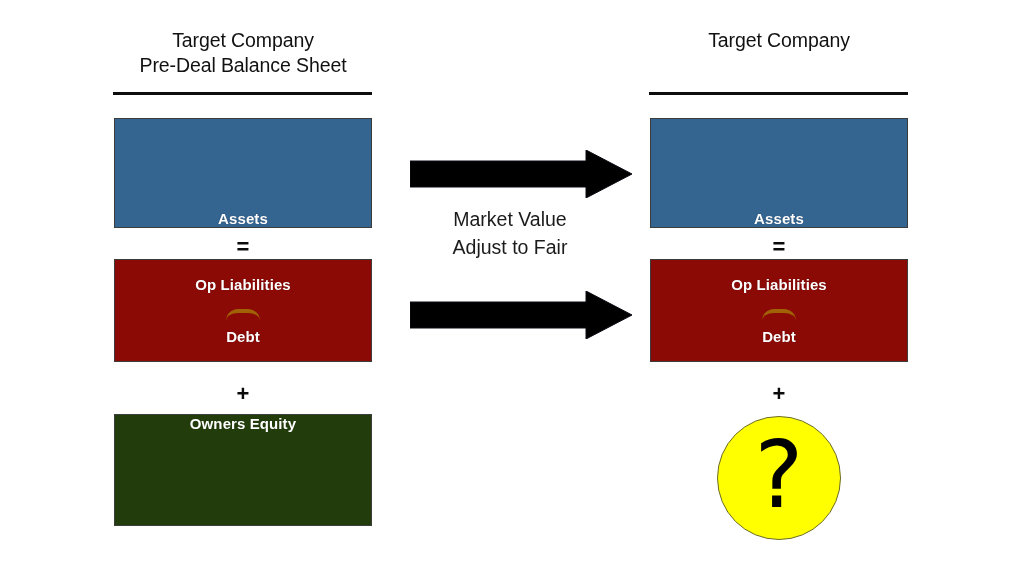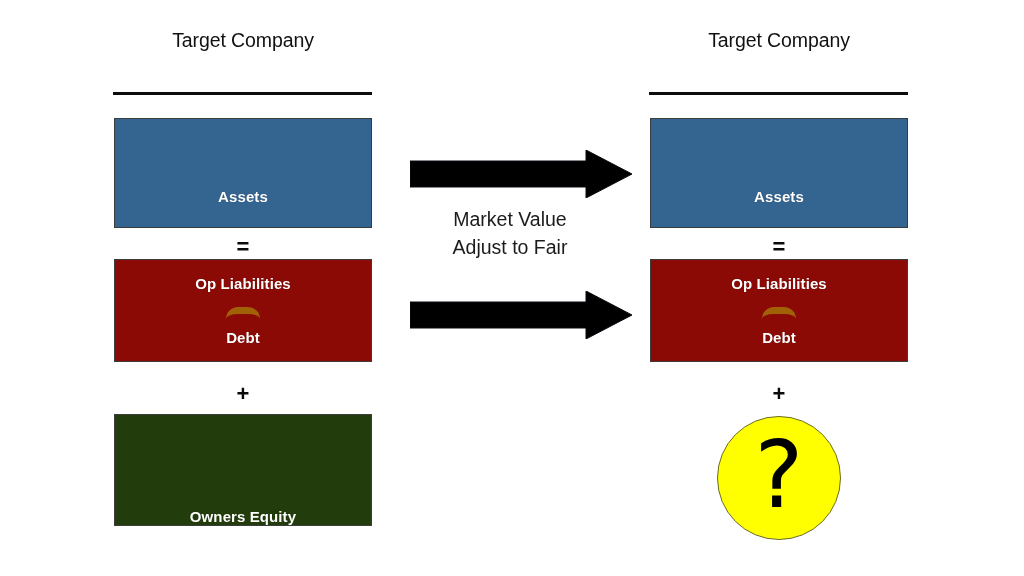--- a/index.html
+++ b/index.html
@@ -33,30 +33,30 @@
     height: 3px;
     background: #0d0d0d;
   }
 
   
   .bs-box {
     position: absolute;
     box-sizing: border-box;
     border: 1px solid #3c3c3c;
     display: flex;
-    align-items: flex-end;
+    align-items: flex-start;
     justify-content: center;
     color: #ffffff;
     font-weight: bold;
     font-size: 15px;
     letter-spacing: 0.1px;
     text-shadow: 0 0 1px rgba(0,0,0,0.35);
   }
   .box-assets {
-    align-items: center;
+    align-items: flex-end;
   }
   .box-assets > span {
     margin-top: 46px;
   }
   .liab-stack {
     position: absolute;
     box-sizing: border-box;
     border: 1px solid #3c3c3c;
     display: flex;
     flex-direction: column;
@@ -67,21 +67,21 @@
     display: flex;
     align-items: center;
     justify-content: center;
     color: #ffffff;
     font-weight: bold;
     font-size: 15px;
     letter-spacing: 0.1px;
     text-shadow: 0 0 1px rgba(0,0,0,0.35);
   }
   .liab-cell + .liab-cell {
-    border-top: 7px solid #a16207;
+    border-top: 4px solid #a16207;
     border-radius: 12px;
   }
 
   
   .op-symbol {
     position: absolute;
     width: 60px;
     text-align: center;
     font-size: 22px;
     font-weight: bold;
@@ -124,20 +124,21 @@
     margin-top: -4px;
   }
 </style>
 </head>
 <body>
 
 <div id="canvas">
 
   <div class="col-title" style="left:113px; top:28px;">
     <span class="tline">Target Company</span>
+    <span class="tline">Pre-Deal Balance Sheet</span>
   </div>
   <div class="title-rule" style="left:113px; top:92px; width:259px;"></div>
 
   <div class="bs-box box-assets" style="left:114px; top:118px; width:258px; height:110px; background:#346490;">
     <span>Assets</span>
   </div>
 
   <div class="op-symbol" style="left:213px; top:236px;">=</div>
 
   <div class="liab-stack" style="left:114px; top:259px; width:258px; height:103px; background:#8B0A06;">

